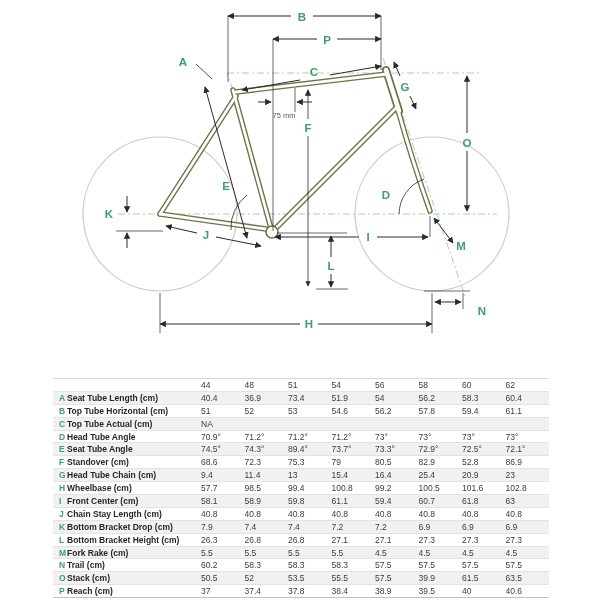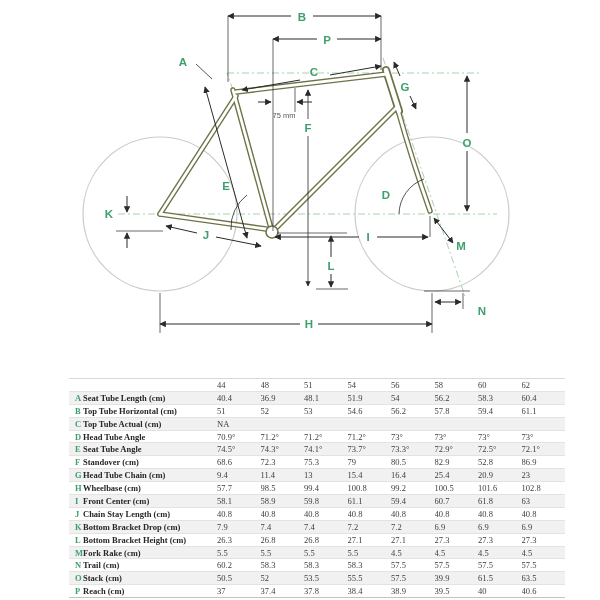--- a/index.html
+++ b/index.html
@@ -1,20 +1,20 @@
 <!DOCTYPE html>
 <html><head>
 <meta charset="utf-8">
 <style>
   html,body{margin:0;padding:0;background:#ffffff;}
   body{width:600px;height:600px;position:relative;font-family:"Liberation Sans",sans-serif;}
   #diagram{position:absolute;left:0;top:0;}
   .dim-letter{font-family:"Liberation Sans",sans-serif;font-size:11.5px;font-weight:bold;fill:#3da06c;}
   .small-note{font-family:"Liberation Sans",sans-serif;font-size:7.5px;fill:#5a5a5a;}
-  #geo-table{position:absolute;left:69px;top:378px;width:496px;border-collapse:collapse;table-layout:fixed;font-family:Liberation Serif, serif;}
+  #geo-table{position:absolute;left:53px;top:378px;width:496px;border-collapse:collapse;table-layout:fixed;}
   #geo-table tr{height:12.9px;}
   #geo-table td,#geo-table th{padding:0;margin:0;font-size:8.5px;text-align:left;vertical-align:middle;
       border-bottom:1px solid #e3e3e3;white-space:nowrap;overflow:hidden;}
   #geo-table tr.shaded{background:#f1f1f1;}
   #geo-table .letter{color:#3da06c;font-weight:bold;padding-left:6px;}
   #geo-table .rlabel{color:#262626;font-weight:bold;}
   #geo-table .val,#geo-table th{color:#3c3c3c;font-weight:normal;}
   #geo-table thead th{border-top:1px solid #d9d9d9;}
   #geo-table tr.last td{border-bottom:1.5px solid #c2c2c2;}
 </style>
@@ -193,21 +193,21 @@
         <th>60</th>
         <th>62</th>
       </tr>
   </thead>
   <tbody>
       <tr class="shaded">
         <td class="letter">A</td>
         <td class="rlabel">Seat Tube Length (cm)</td>
         <td class="val">40.4</td>
         <td class="val">36.9</td>
-        <td class="val">48.1</td>
+        <td class="val">73.4</td>
         <td class="val">51.9</td>
         <td class="val">54</td>
         <td class="val">56.2</td>
         <td class="val">58.3</td>
         <td class="val">60.4</td>
       </tr>
       <tr>
         <td class="letter">B</td>
         <td class="rlabel">Top Tube Horizontal (cm)</td>
         <td class="val">51</td>
@@ -241,21 +241,21 @@
         <td class="val">73°</td>
         <td class="val">73°</td>
         <td class="val">73°</td>
         <td class="val">73°</td>
       </tr>
       <tr class="shaded">
         <td class="letter">E</td>
         <td class="rlabel">Seat Tube Angle</td>
         <td class="val">74.5°</td>
         <td class="val">74.3°</td>
-        <td class="val">74.1°</td>
+        <td class="val">89.4°</td>
         <td class="val">73.7°</td>
         <td class="val">73.3°</td>
         <td class="val">72.9°</td>
         <td class="val">72.5°</td>
         <td class="val">72.1°</td>
       </tr>
       <tr>
         <td class="letter">F</td>
         <td class="rlabel">Standover (cm)</td>
         <td class="val">68.6</td>

